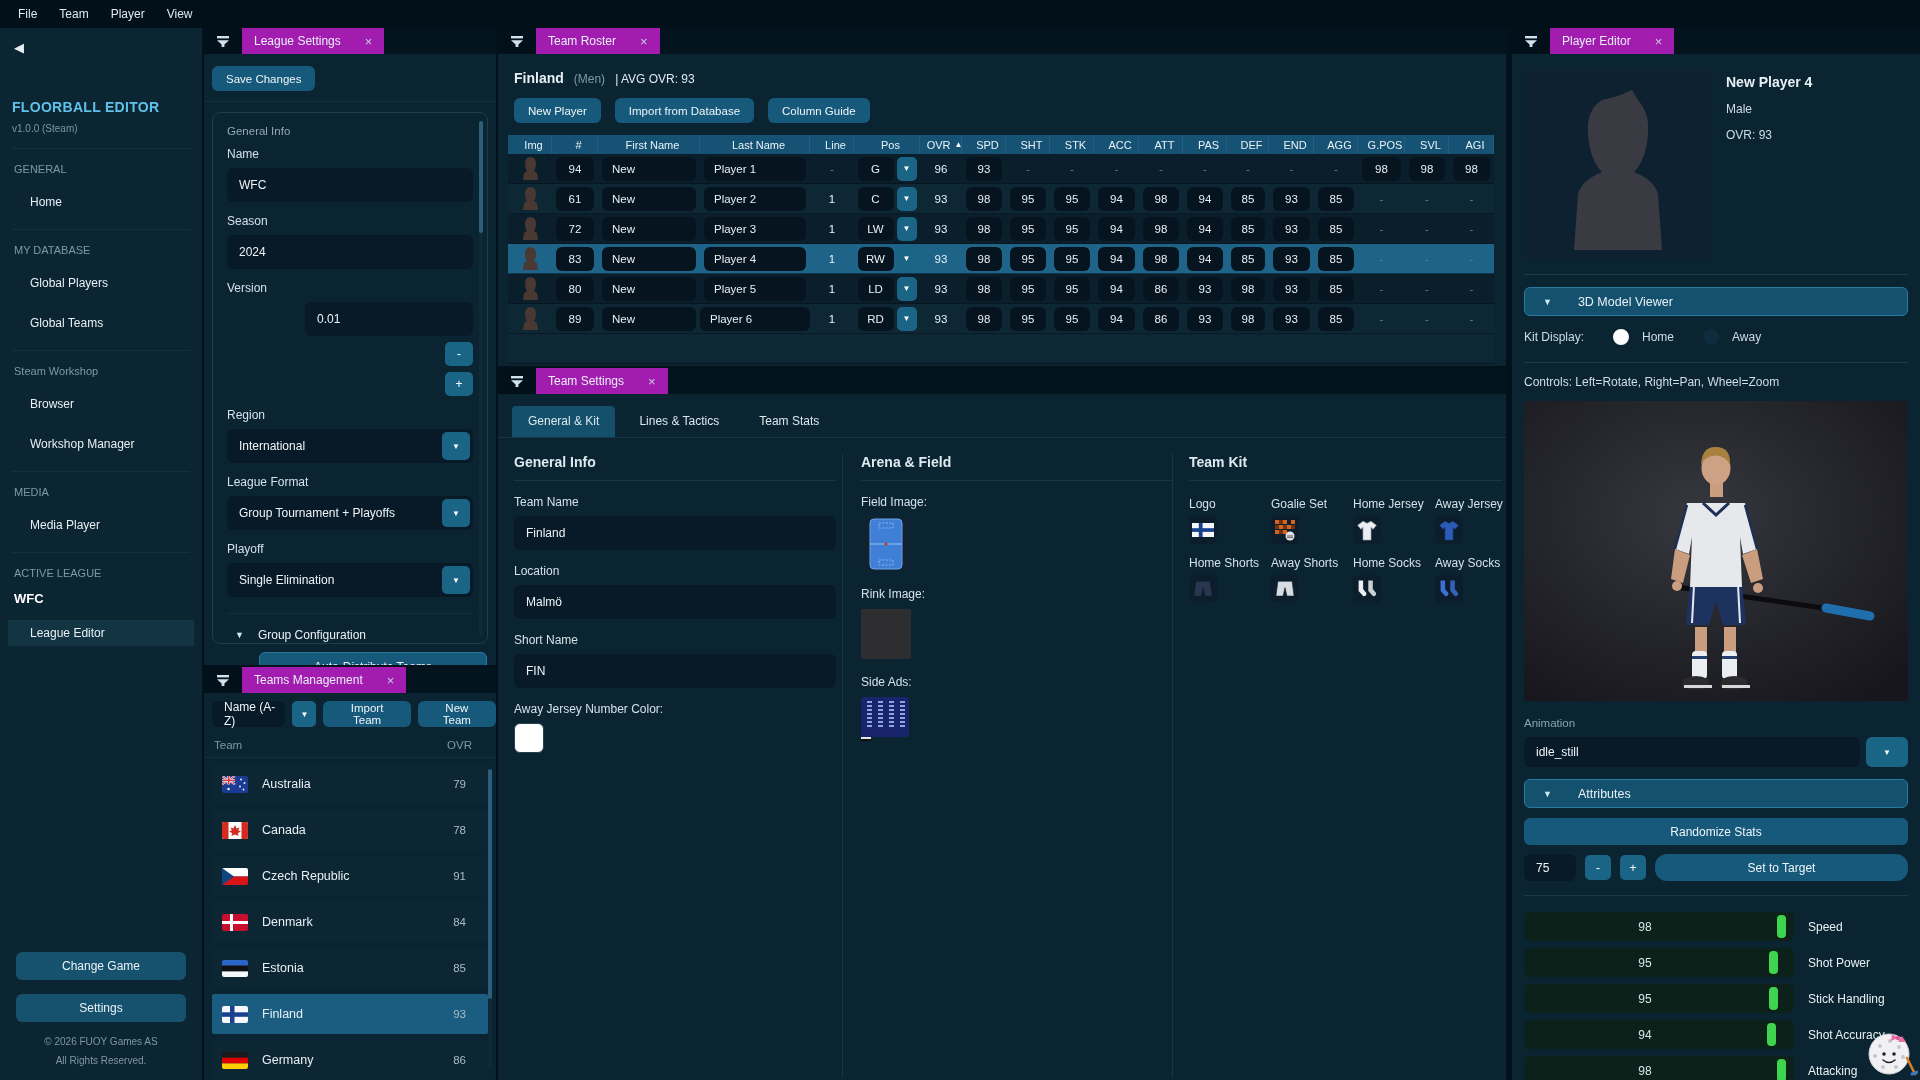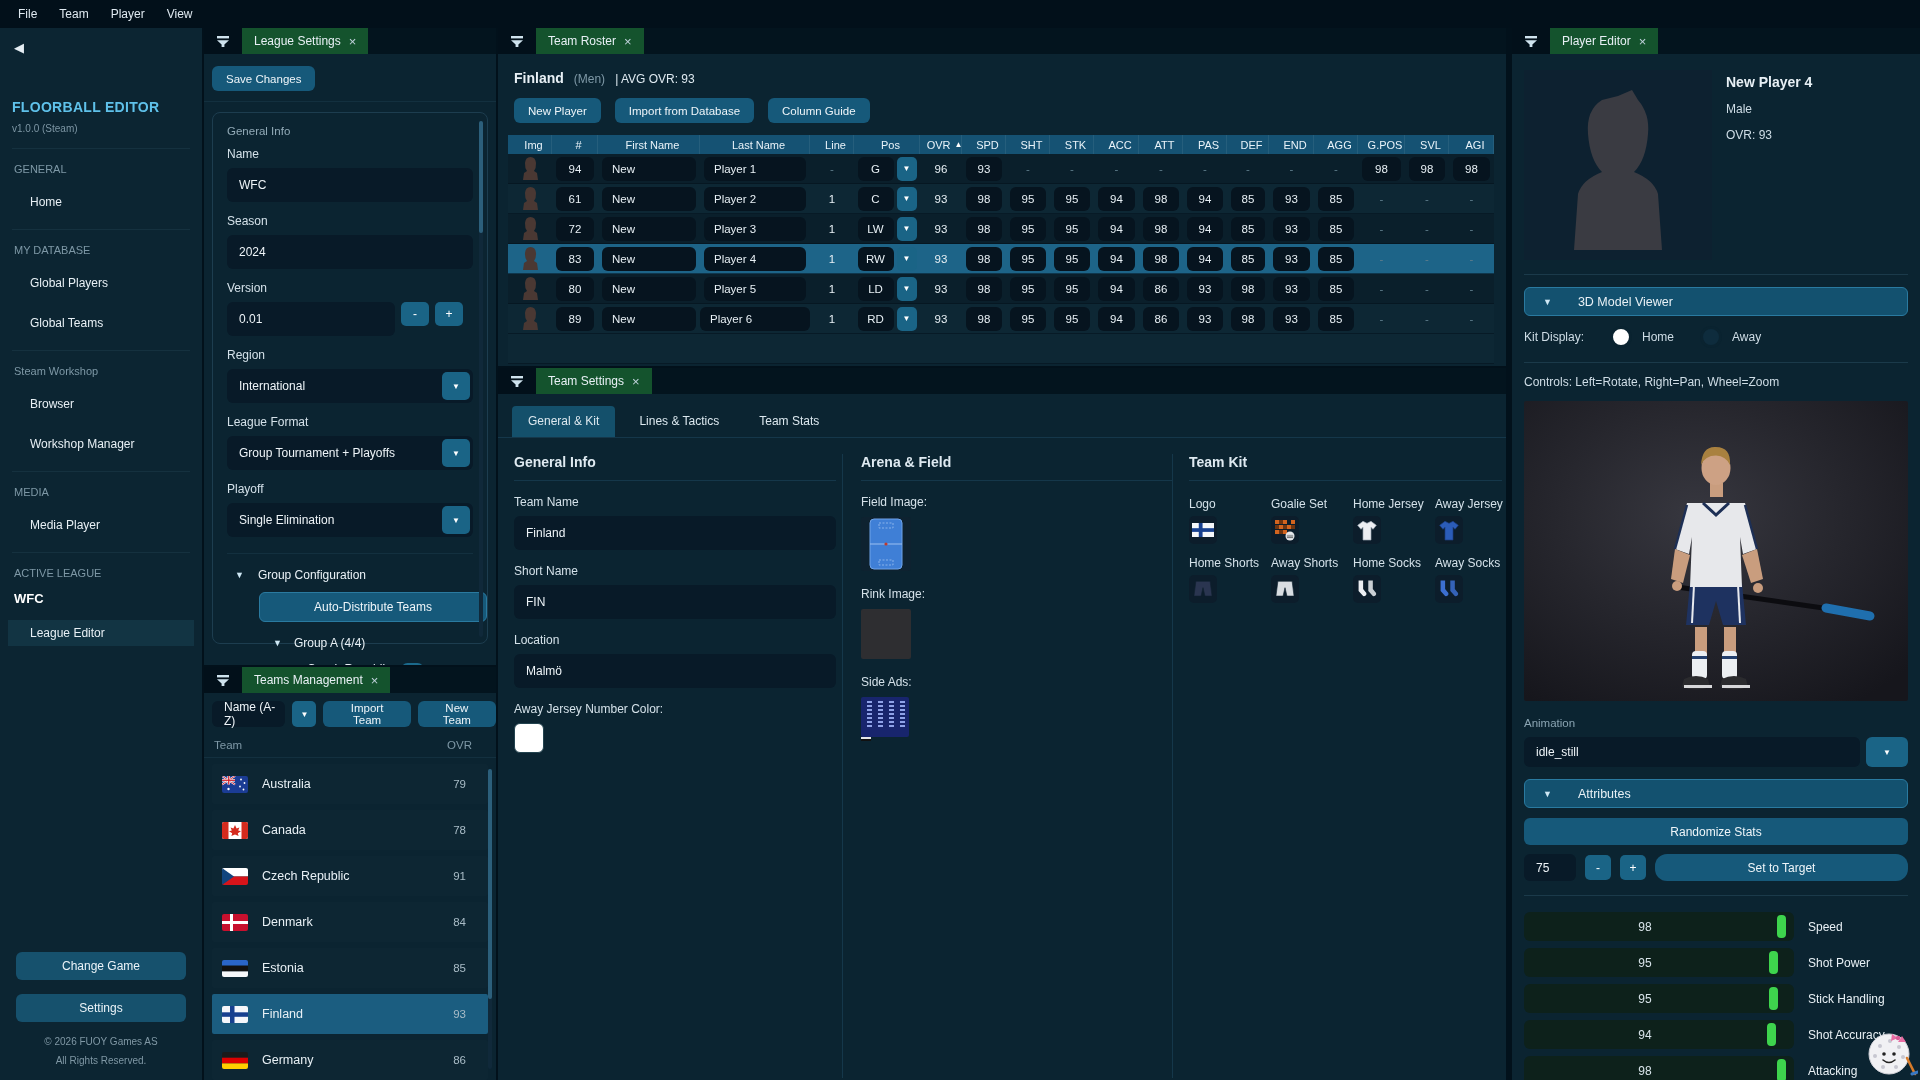--- a/index.html
+++ b/index.html
@@ -17,21 +17,21 @@
   #sidebar   { left:0;    top:28px;  width:202px;  height:1052px; background:#0c2532; }
   #p-league  { left:204px; top:28px;  width:292px;  height:637px; }
   #p-teams   { left:204px; top:667px; width:292px;  height:413px; }
   #p-roster  { left:498px; top:28px;  width:1008px; height:338px; }
   #p-tset    { left:498px; top:368px; width:1008px; height:712px; }
   #p-player  { left:1512px;top:28px;  width:408px;  height:1052px; }
 
   
   .tabbar { height:26px; background:#03141e; display:flex; align-items:stretch; }
   .funnelbox { width:38px; background:#02101a; display:flex; align-items:center; justify-content:center; }
-  .tab { background:#14532d; display:flex; align-items:center; gap:8px; padding:0 12px; font-size:12px; color:#e8f0f5; }
+  .tab { background:#a21caf; display:flex; align-items:center; gap:24px; padding:0 12px; font-size:12px; color:#e8f0f5; }
   .tab .x { color:#c2d3dd; font-size:13px; line-height:1; cursor:default; }
 
   
   .sb-back { margin:12px 0 0 14px; font-size:13px; color:#e6eef4; width:20px; }
   .sb-title { margin:44px 0 0 12px; font-size:14px; font-weight:bold; color:#5fc1ea; letter-spacing:.3px; }
   .sb-version { margin:8px 0 0 12px; font-size:10px; color:#7d96a4; }
   .sb-div { height:1px; background:#15313f; margin:14px 12px; }
   .sb-header { margin:4px 0 0 14px; font-size:11px; color:#7e98a6; }
   .sb-item { margin:14px 0 0 0; padding:6px 0 6px 30px; font-size:12px; color:#e8f0f5; cursor:default; }
   .sb-item.sel { background:#123443; border-radius:0; margin-left:8px; margin-right:8px; padding-left:22px; }
@@ -52,21 +52,21 @@
   .divline { height:1px; background:#13303f; }
   .tri { font-size:9px; color:#cfe8f5; }
 
   
   #p-league .save-row { padding:12px 12px 10px 8px; border-bottom:1px solid #13303f; }
   .ls-card { position:relative; margin:10px 8px; border:1px solid #1d3d4f; border-radius:8px;
     padding:12px 14px 14px 14px; height:532px; }
   .ls-cardtitle { font-size:11.5px; color:#93abb8; margin-bottom:10px; }
   .ls-field { margin-bottom:12px; }
   .ls-label { font-size:12px; color:#d4e1e9; margin-bottom:7px; }
-  .ls-row { display:flex; gap:6px; align-items:flex-start; }
+  .ls-row { display:flex; gap:6px; align-items:flex-end;flex-direction:column; }
   .ls-input { height:34px; width:100%; }
   .ls-input.short { width:168px; }
   .stepbtn { width:28px; height:24px; background:#1a6486; border-radius:5px; border:none;
     color:#fff; font-size:12px; font-family:inherit; }
   .sel-wrap { position:relative; width:100%; }
   .sel-wrap .ddbtn { position:absolute; right:3px; top:3px; width:28px; height:28px; }
   .gc-head { display:flex; gap:14px; align-items:center; margin:14px 0 10px 8px; font-size:12px; color:#eaf2f7; }
   .gc-btn { display:block; width:228px; height:30px; margin:0 0 14px 32px; background:#16597a;
     border:1px solid #2a7aa0; border-radius:6px; color:#eef5f9; font-size:12px; font-family:inherit; }
   .gc-group { display:flex; gap:12px; align-items:center; margin:0 0 12px 46px; font-size:12px; }
@@ -763,26 +763,26 @@
         <div class="ts-tab">Team Stats</div>
       </div>
     <div class="ts-cols">
       <div class="ts-col1">
         <div class="ts-sect">General Info</div>
         <div class="ts-field">
           <div class="ls-label">Team Name</div>
           <div class="input ls-input">Finland</div>
         </div>
         <div class="ts-field">
+          <div class="ls-label">Location</div>
+          <div class="input ls-input">Malmö</div>
+        </div>
+        <div class="ts-field">
           <div class="ls-label">Short Name</div>
           <div class="input ls-input">FIN</div>
-        </div>
-        <div class="ts-field">
-          <div class="ls-label">Location</div>
-          <div class="input ls-input">Malmö</div>
         </div>
         <div class="ts-field">
           <div class="ls-label">Away Jersey Number Color:</div>
           <div class="swatch" id="sw-away" style="background: rgb(255, 255, 255);"></div>
         </div>
       </div>
       <div class="ts-col2">
         <div class="ts-sect">Arena &amp; Field</div>
         <div class="thumb-label">Field Image:</div>
         <div>

